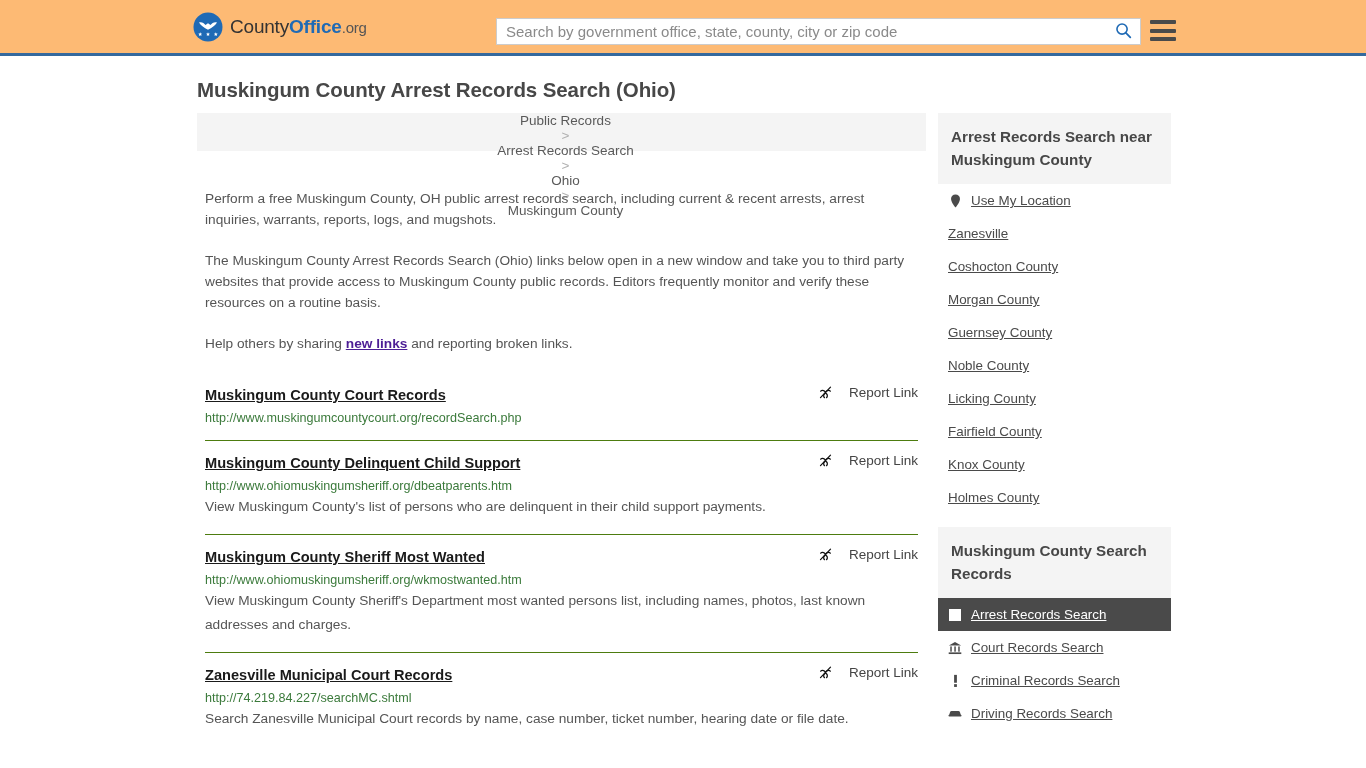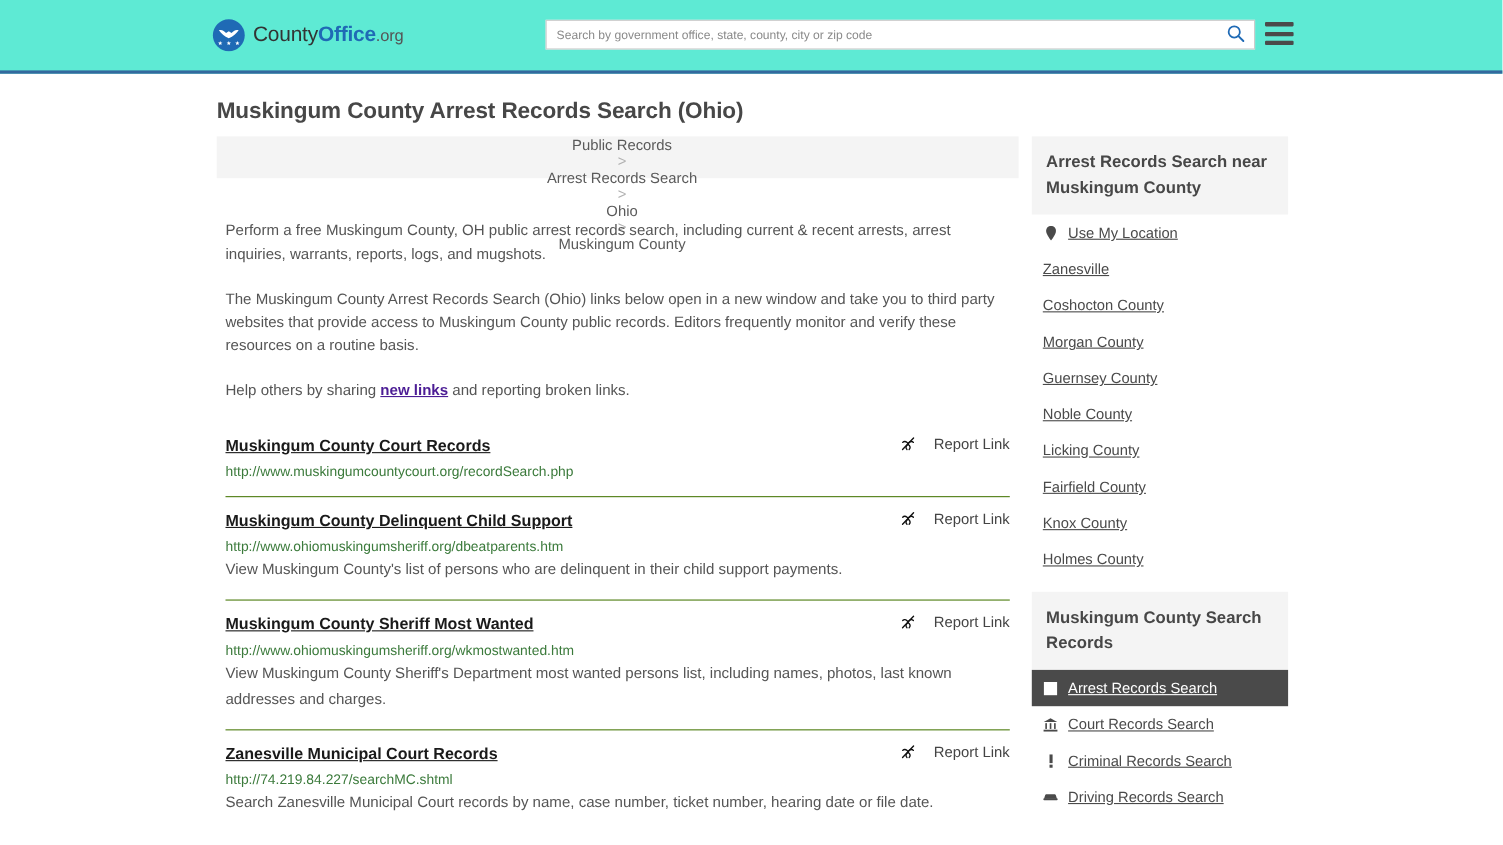--- a/index.html
+++ b/index.html
@@ -7,22 +7,22 @@
     margin: 0; padding: 0;
     width: 1366px; height: 768px;
     overflow: hidden;
     background: #ffffff;
     font-family: "Liberation Sans", sans-serif;
     color: #555555;
   }
 
   
   .site-header {
-    height: 67px;
-    background: #5eead4;
+    height: 56px;
+    background: #fdba74;
     border-bottom: 3px solid #34699e;
     display: flex;
     align-items: center;
     position: relative;
   }
   .logo-wrap {
     display: flex;
     align-items: center;
     margin-left: 193px;
     text-decoration: none;
@@ -48,21 +48,21 @@
     border: 1px solid #cccccc;
     display: flex;
     align-items: center;
   }
   .search-input {
     flex: 1 1 auto;
     border: 0;
     outline: 0;
     background: transparent;
     font-family: "Liberation Sans", sans-serif;
-    font-size: 11px;
+    font-size: 15px;
     color: #333333;
     padding: 0 8px 0 9px;
     height: 100%;
   }
   .search-input::placeholder { color: #8a8a8a; }
   .search-btn {
     width: 34px; height: 100%;
     border: 0; background: transparent;
     cursor: pointer;
     display: flex; align-items: center; justify-content: center;

